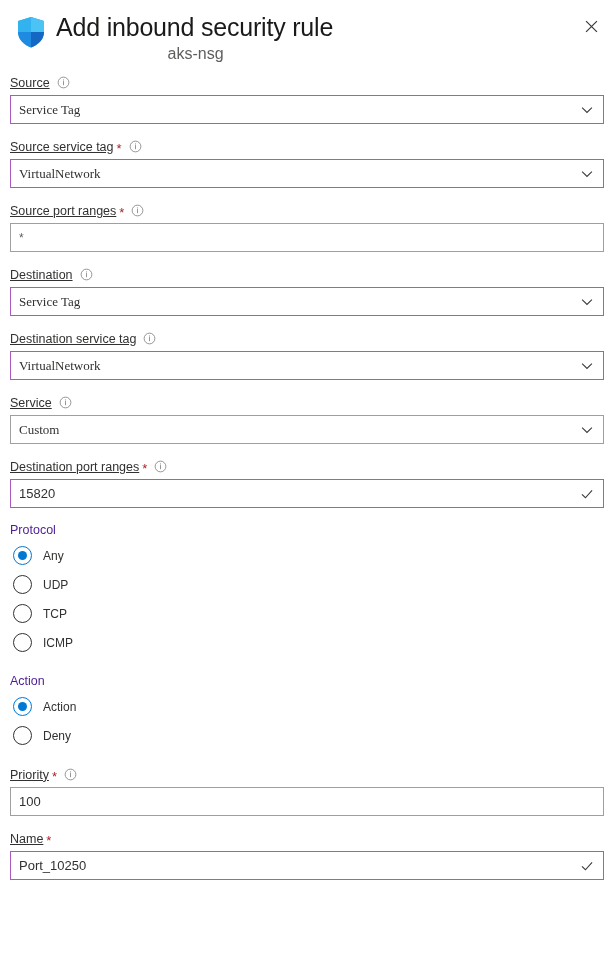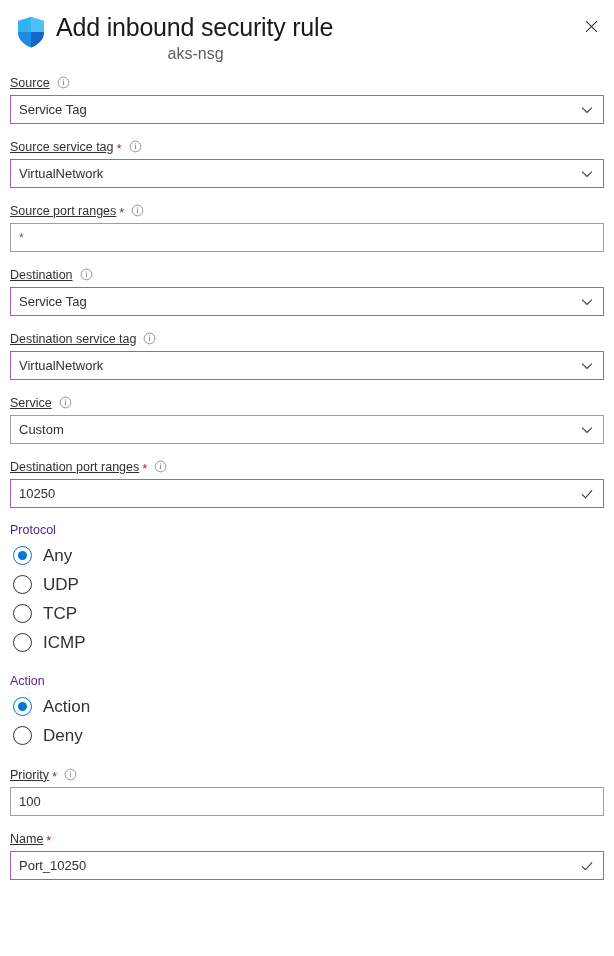--- a/index.html
+++ b/index.html
@@ -105,21 +105,21 @@
     position: relative;
     height: 29px;
     width: 100%;
     border: 1px solid #a19f9d;
     background: #ffffff;
     display: flex;
     align-items: center;
     cursor: text;
   }
   .control.accent { border-color: #ab5bc0; }
-  .control.dropdown { cursor: pointer; }
+  .control.dropdown { cursor: pointer; font-family: Liberation Serif, serif; }
   .control-value {
     flex: 1 1 auto;
     font-size: 13px;
     line-height: 16px;
     color: #323130;
     padding: 0 28px 0 8px;
     white-space: nowrap;
     overflow: hidden;
     text-overflow: ellipsis;
   }
@@ -173,21 +173,21 @@
     position: absolute;
     top: 50%;
     left: 50%;
     width: 9px;
     height: 9px;
     margin: -4.5px 0 0 -4.5px;
     border-radius: 50%;
     background: #0078d4;
   }
   .radio-text {
-    font-size: 17px;
+    font-size: 12px;
     line-height: 16px;
     color: #323130;
     margin-left: 11px;
   }
 </style>
 </head>
 <body>
 
 <div class="blade-header">
   <div class="header-row">
@@ -340,21 +340,21 @@
           <span class="req-star">*</span>
           <span class="info-icon">
             <svg viewBox="0 0 16 16" width="13" height="13" aria-hidden="true">
               <circle cx="8" cy="8" r="6.6" fill="none" stroke="#8a8886" stroke-width="1.1"></circle>
               <rect x="7.45" y="6.3" width="1.1" height="5" fill="#8a8886"></rect>
               <rect x="7.45" y="4.2" width="1.1" height="1.3" fill="#8a8886"></rect>
             </svg>
           </span>
         </div>
         <div class="control accent">
-          <span class="control-value">10250</span>
+          <span class="control-value">15820</span>
           <span class="affordance">
             <svg viewBox="0 0 16 16" width="14" height="14" aria-hidden="true">
               <path d="M2.2 8.4 L6.2 12.3 L13.8 3.9" fill="none" stroke="#3b3a39" stroke-width="1.25"></path>
             </svg>
           </span>
         </div>
       </div>
     </div>
 
   <div class="radio-group">

